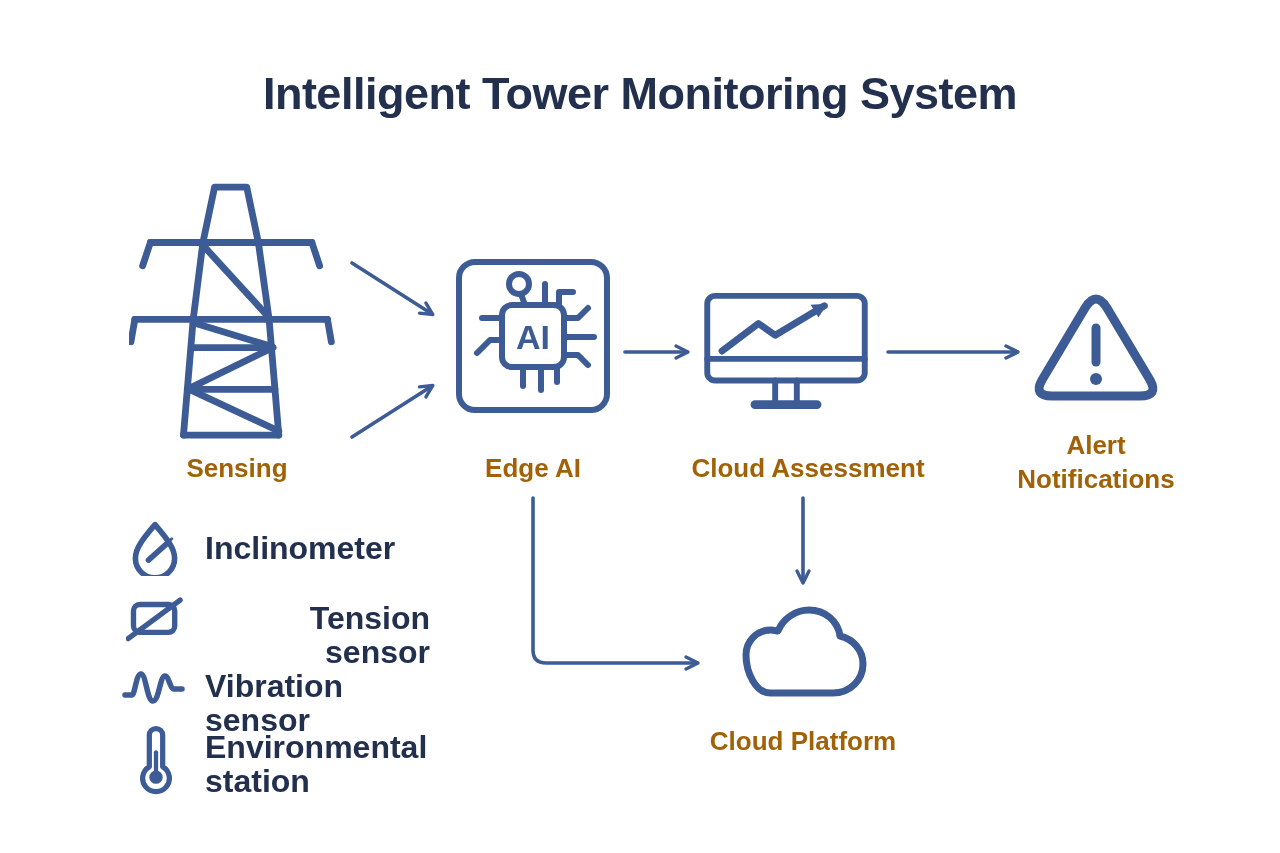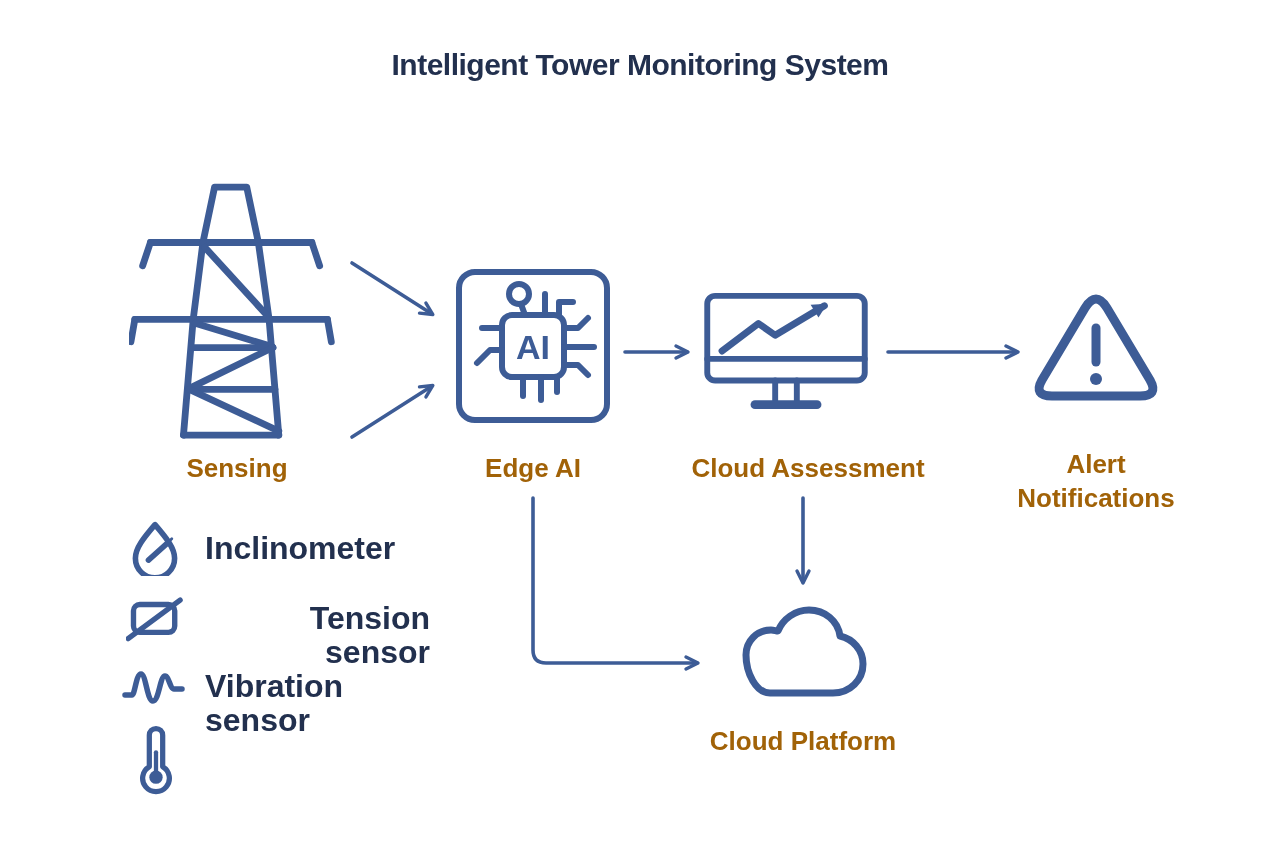--- a/index.html
+++ b/index.html
@@ -1,21 +1,21 @@
 <!DOCTYPE html>
 <html><head>
 <meta charset="utf-8">
 <style>
   * { margin:0; padding:0; box-sizing:border-box; }
   html,body { width:1280px; height:853px; background:#ffffff; overflow:hidden;
               font-family:"Liberation Sans", sans-serif; }
   .canvas { position:relative; width:1280px; height:853px; background:#ffffff; color:#22304E; }
 
-  .title { position:absolute; left:0; top:48px; width:1280px; text-align:center;
-           font-size:30px; font-weight:700; letter-spacing:-0.5px; color:#22304E; }
+  .title { position:absolute; left:0; top:68px; width:1280px; text-align:center;
+           font-size:45px; font-weight:700; letter-spacing:-0.5px; color:#22304E; }
 
   .icon { position:absolute; color:#3D5C96; }
   .icon svg { display:block; width:100%; height:100%; }
 
   .node-label { position:absolute; text-align:center; font-size:26px; font-weight:700;
                 color:#a16207; line-height:34px; }
 
   .arrows { position:absolute; left:0; top:0; width:1280px; height:853px;
             color:#3D5C96; pointer-events:none; }
 
@@ -64,21 +64,21 @@
         <path d="M55,171 H138"></path>
         <path d="M138,171 L52,213"></path>
         <path d="M52,214 H140"></path>
         <path d="M52,214 L144,257"></path>
         <path d="M46,261 H144"></path>
       </g>
     </svg>
   </div>
   <div class="node-label" style="left:137px; top:451px; width:200px;">Sensing</div>
 
-  <div class="icon" style="left:453px; top:266px; width:160px; height:160px;">
+  <div class="icon" style="left:453px; top:256px; width:160px; height:160px;">
     <svg viewBox="0 0 160 160">
       <g stroke="currentColor" stroke-width="6" fill="none" stroke-linecap="round" stroke-linejoin="round">
         <rect x="6" y="6" width="148" height="148" rx="16"></rect>
         <rect x="49" y="49" width="62" height="62" rx="10"></rect>
         <circle cx="66" cy="28" r="10"></circle>
         <path d="M68,38 L72,49"></path>
         <path d="M92,49 V28"></path>
         <path d="M106,49 V36 H120"></path>
         <path d="M111,62 h14 l10,-10"></path>
         <path d="M111,81 h30"></path>
@@ -111,21 +111,21 @@
 
   <div class="icon" style="left:1026px; top:288px; width:140px; height:126px;">
     <svg viewBox="0 0 140 126">
       <g stroke="currentColor" fill="none" stroke-linecap="round" stroke-linejoin="round">
         <path d="M59,20 Q70,2 81,20 L124,92 Q133,108 114,108 L26,108 Q7,108 16,92 Z" stroke-width="9"></path>
         <path d="M70,40 V74" stroke-width="9"></path>
       </g>
       <circle cx="70" cy="91" r="6" fill="currentColor"></circle>
     </svg>
   </div>
-  <div class="node-label" style="left:1001px; top:447px; width:190px;">Alert Notifications</div>
+  <div class="node-label" style="left:1001px; top:428px; width:190px;">Alert Notifications</div>
 
   <div class="icon" style="left:728px; top:598px; width:150px; height:110px;">
     <svg viewBox="0 0 150 110">
       <path d="M42,95 H105 C122,95 135,82 135,66 C135,52 125,41 112,38 C110,23 97,12 81,12
                C67,12 55,21 50,33 C48,33 46,32 43,32 C29,32 18,43 18,57 C18,75 28,95 42,95 Z" stroke="currentColor" stroke-width="7" fill="none" stroke-linecap="round" stroke-linejoin="round"></path>
     </svg>
   </div>
   <div class="node-label" style="left:683px; top:724px; width:240px;">Cloud Platform</div>
 
   <div class="icon" style="left:127px; top:520px; width:56px; height:56px;">
@@ -158,14 +158,15 @@
 
   <div class="icon" style="left:135px; top:723px; width:42px; height:74px;">
     <svg viewBox="0 0 44 76">
       <g stroke="currentColor" fill="none" stroke-linecap="round" stroke-linejoin="round">
         <path d="M15,12 a7,7 0 0 1 14,0 V45 a14,14 0 1 1 -14,0 Z" stroke-width="5.5"></path>
         <path d="M22,30 V52" stroke-width="4.5"></path>
       </g>
       <circle cx="22" cy="56" r="7" fill="currentColor"></circle>
     </svg>
   </div>
+  <div class="sensor-row-label" style="top:730px;">Environmental station</div>
 
 </div>
 
 </body></html>

